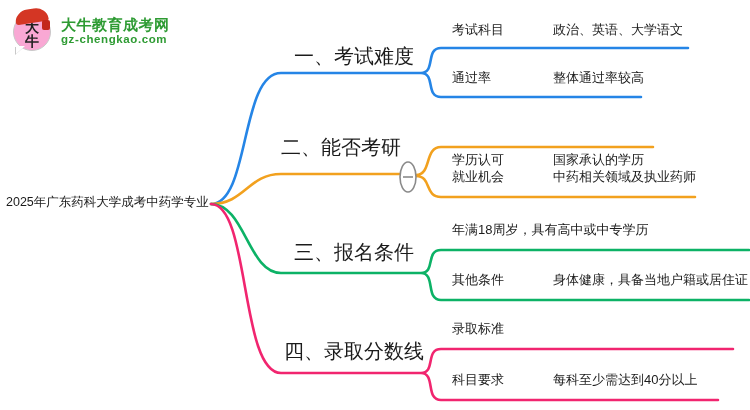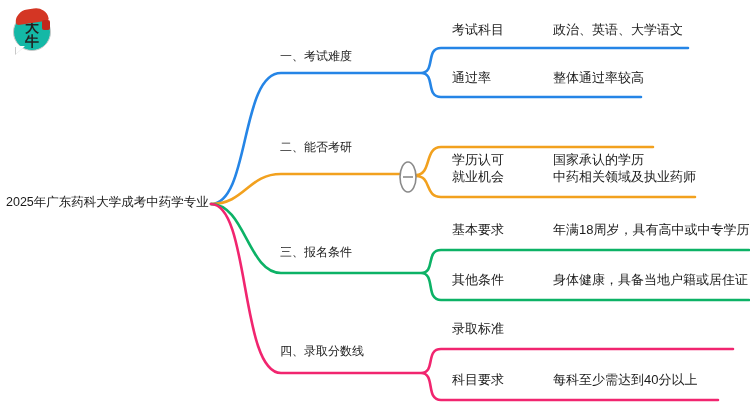--- a/index.html
+++ b/index.html
@@ -8,21 +8,21 @@
   .canvas {
     position:relative; width:750px; height:410px; background:#ffffff; overflow:hidden;
   }
   .wires { position:absolute; left:0; top:0; }
 
   
   .logo { position:absolute; left:13px; top:10px; display:flex; align-items:center; gap:8px; cursor:pointer; }
   .logo-icon { position:relative; width:40px; height:42px; }
   .logo-circle {
     position:absolute; left:0; top:3px; width:38px; height:38px; border-radius:50%;
-    background:#14b8a6; border:1px solid #c9c9c9;
+    background:#f9a8d4; border:1px solid #c9c9c9;
     display:flex; align-items:center; justify-content:center;
   }
   .logo-chars {
     width:15px; font-size:14px; line-height:14px; font-weight:bold; color:#222;
     word-break:break-all; text-align:center; margin-top:4px;
     font-family:"DejaVu Serif","Liberation Serif",serif;
   }
   .logo-cap {
     position:absolute; left:2px; top:-1px; width:33px; height:14px;
     background:#d43624; border-radius:16px 16px 3px 5px / 14px 14px 2px 3px;
@@ -40,22 +40,22 @@
   .brand { display:flex; flex-direction:column; line-height:1.15; }
   .brand-title { font-size:15px; font-weight:bold; letter-spacing:0.5px; }
   .brand-domain { font-size:11.5px; font-weight:bold; letter-spacing:0.6px; }
 
   
   .root-topic {
     position:absolute; left:6px; top:194px; width:202px;
     font-size:12.5px; color:#1b1b1b; white-space:nowrap; cursor:pointer;
   }
   .branch-label {
-    position:absolute; height:20px; line-height:20px; 
-    font-size:12px; color:#1b1b1b; white-space:nowrap; cursor:pointer;
+    position:absolute; height:20px; line-height:20px; text-align:center;
+    font-size:20px; color:#1b1b1b; white-space:nowrap; cursor:pointer;
   }
   .child-row {
     position:absolute; left:452px; width:298px; height:20px; line-height:20px;
     display:flex; font-size:13px; color:#1b1b1b; white-space:nowrap; cursor:pointer;
   }
   .child-row .lbl { flex:0 0 101px; }
 </style>
 </head>
 <body>
 
@@ -82,20 +82,24 @@
 
   <div class="logo">
     <div class="logo-icon">
       <div class="logo-circle">
         <div class="logo-chars">大牛</div>
       </div>
       <div class="logo-cap"></div>
       <div class="logo-seal"></div>
       <div class="logo-tail"></div>
     </div>
+    <div class="brand">
+      <span class="brand-title" style="color:#2e9b33;">大牛教育成考网</span>
+      <span class="brand-domain" style="color:#2e9b33;">gz-chengkao.com</span>
+    </div>
   </div>
 
   <div class="root-topic">2025年广东药科大学成考中药学专业</div>
 
   <div class="branch-label" style="left:280px; top:46px;  width:148px;">一、考试难度</div>
   <div class="branch-label" style="left:280px; top:242px; width:148px;">三、报名条件</div>
   <div class="branch-label" style="left:280px; top:137px; width:122px;">二、能否考研</div>
   <div class="branch-label" style="left:280px; top:341px; width:148px;">四、录取分数线</div>
 
   <div class="child-row" style="top:20px;">
@@ -110,21 +114,20 @@
   <div class="child-row" style="top:118px;margin-top:32px;">
     <span class="lbl">学历认可</span>
     <span class="val">国家承认的学历</span>
   </div>
   <div class="child-row" style="top:167px;">
     <span class="lbl">就业机会</span>
     <span class="val">中药相关领域及执业药师</span>
   </div>
 
   <div class="child-row" style="top:220px;">
-    <span class="lbl">基本要求</span>
     <span class="val">年满18周岁，具有高中或中专学历</span>
   </div>
   <div class="child-row" style="top:270px;">
     <span class="lbl">其他条件</span>
     <span class="val">身体健康，具备当地户籍或居住证</span>
   </div>
 
   <div class="child-row" style="top:319px;">
     <span class="lbl">录取标准</span>
   </div>

